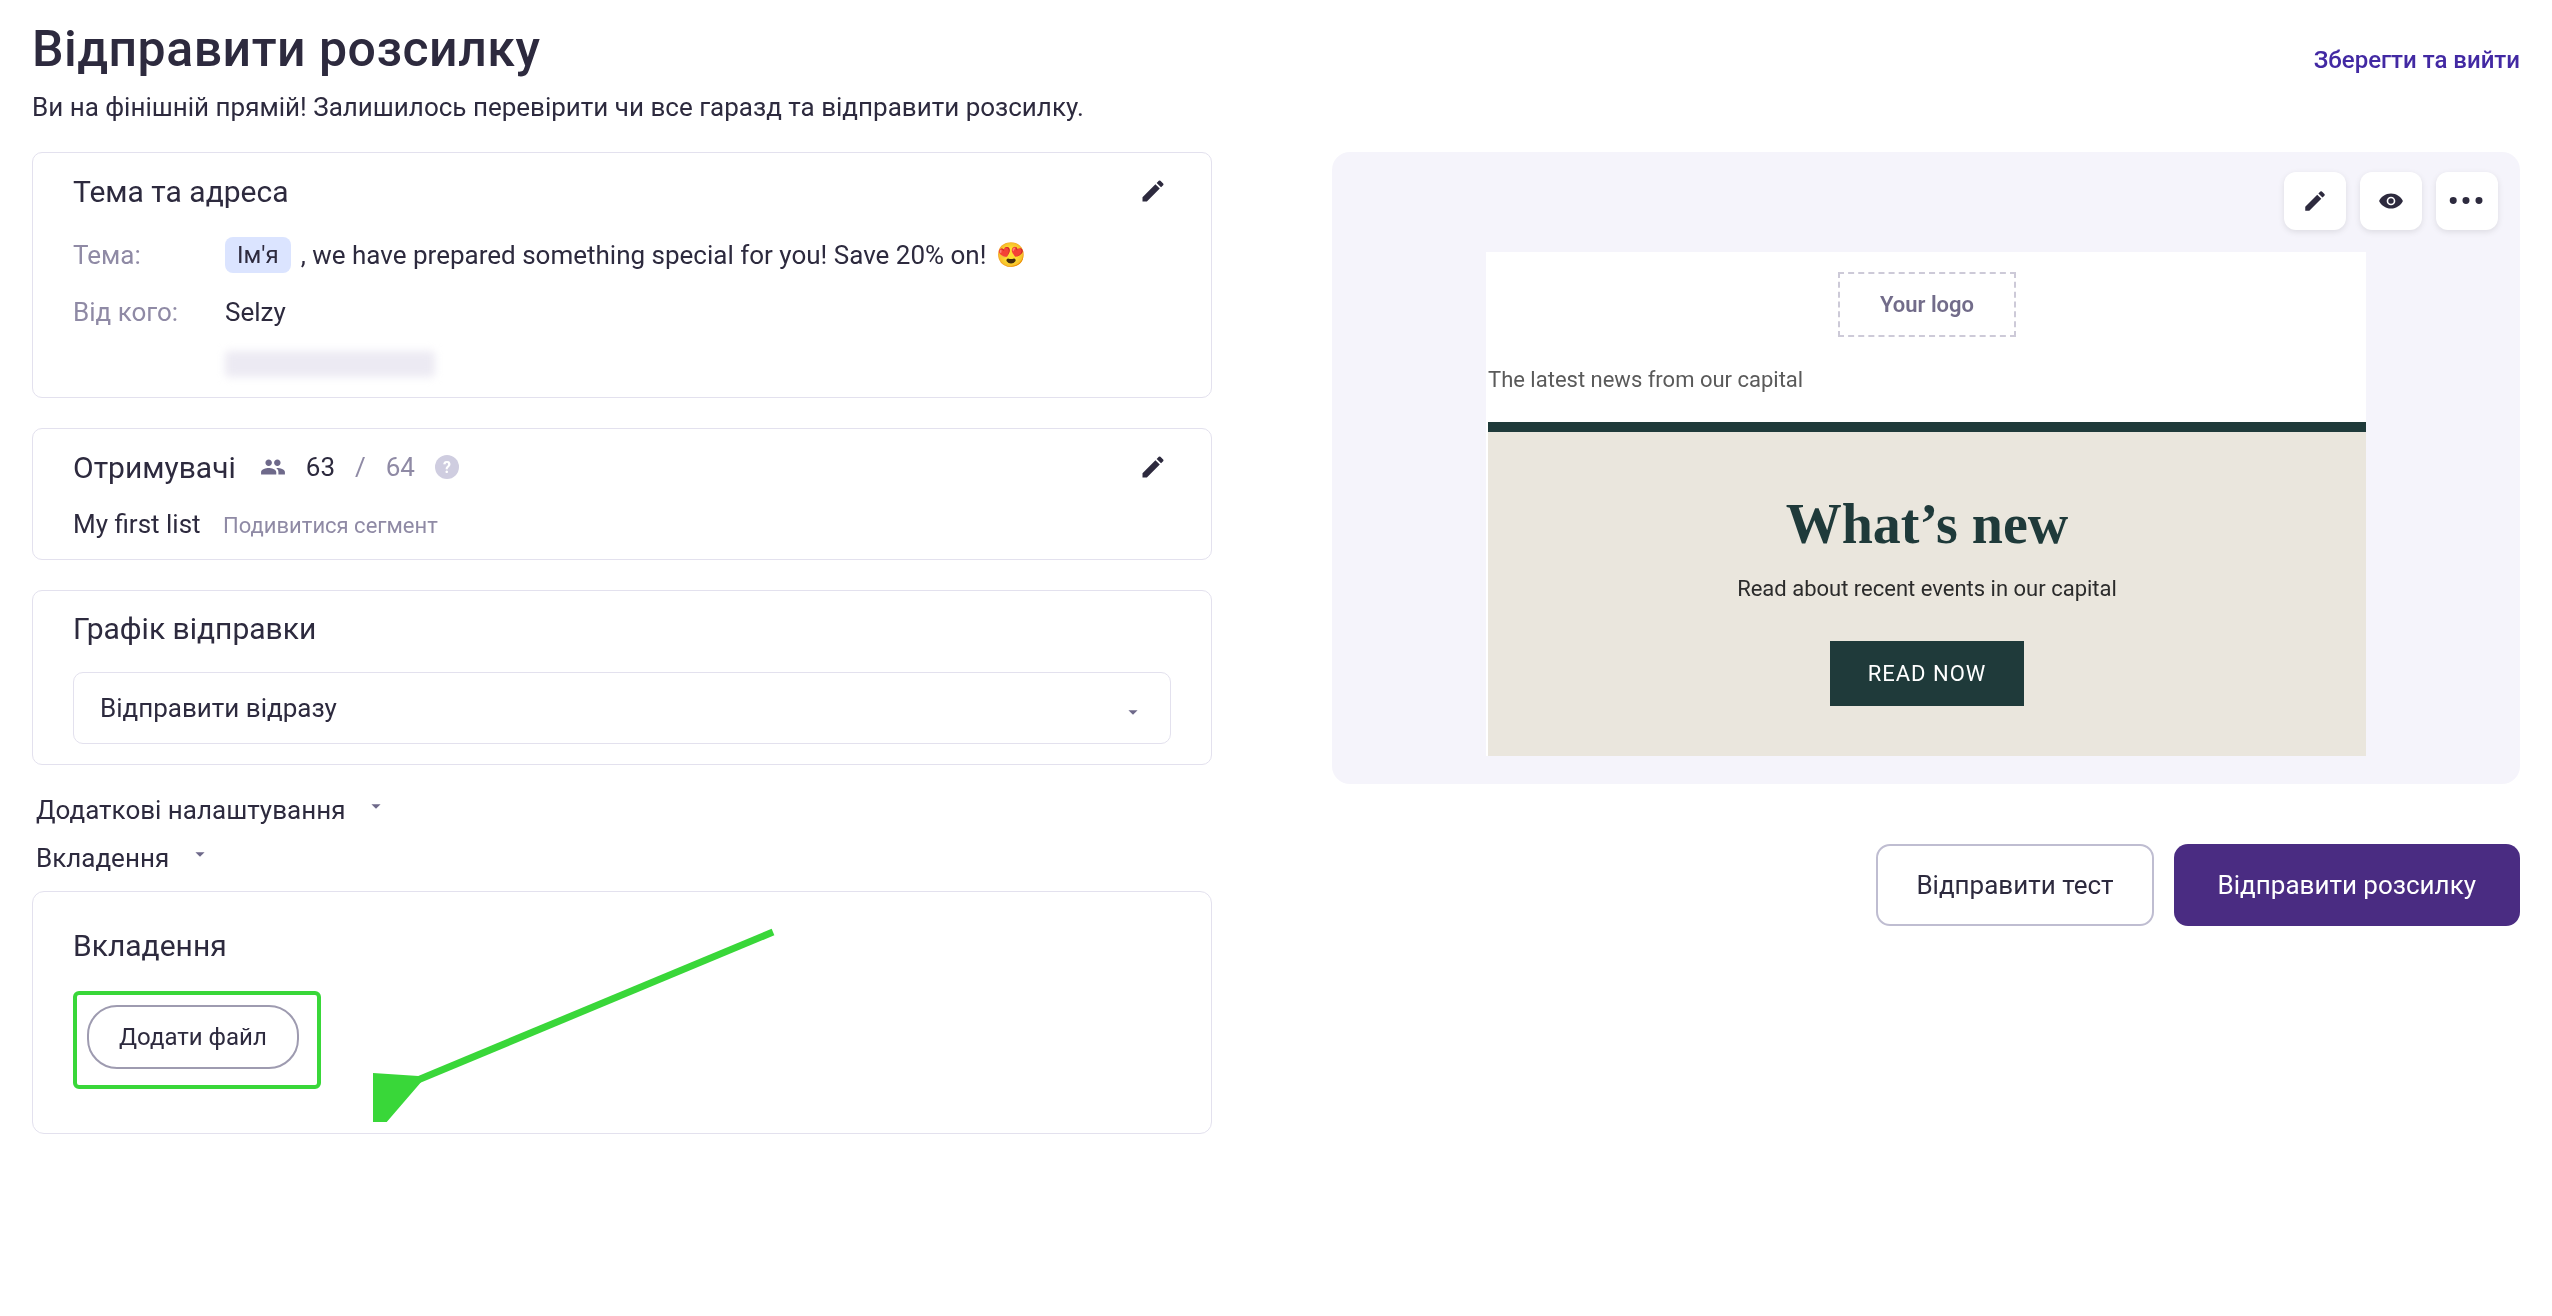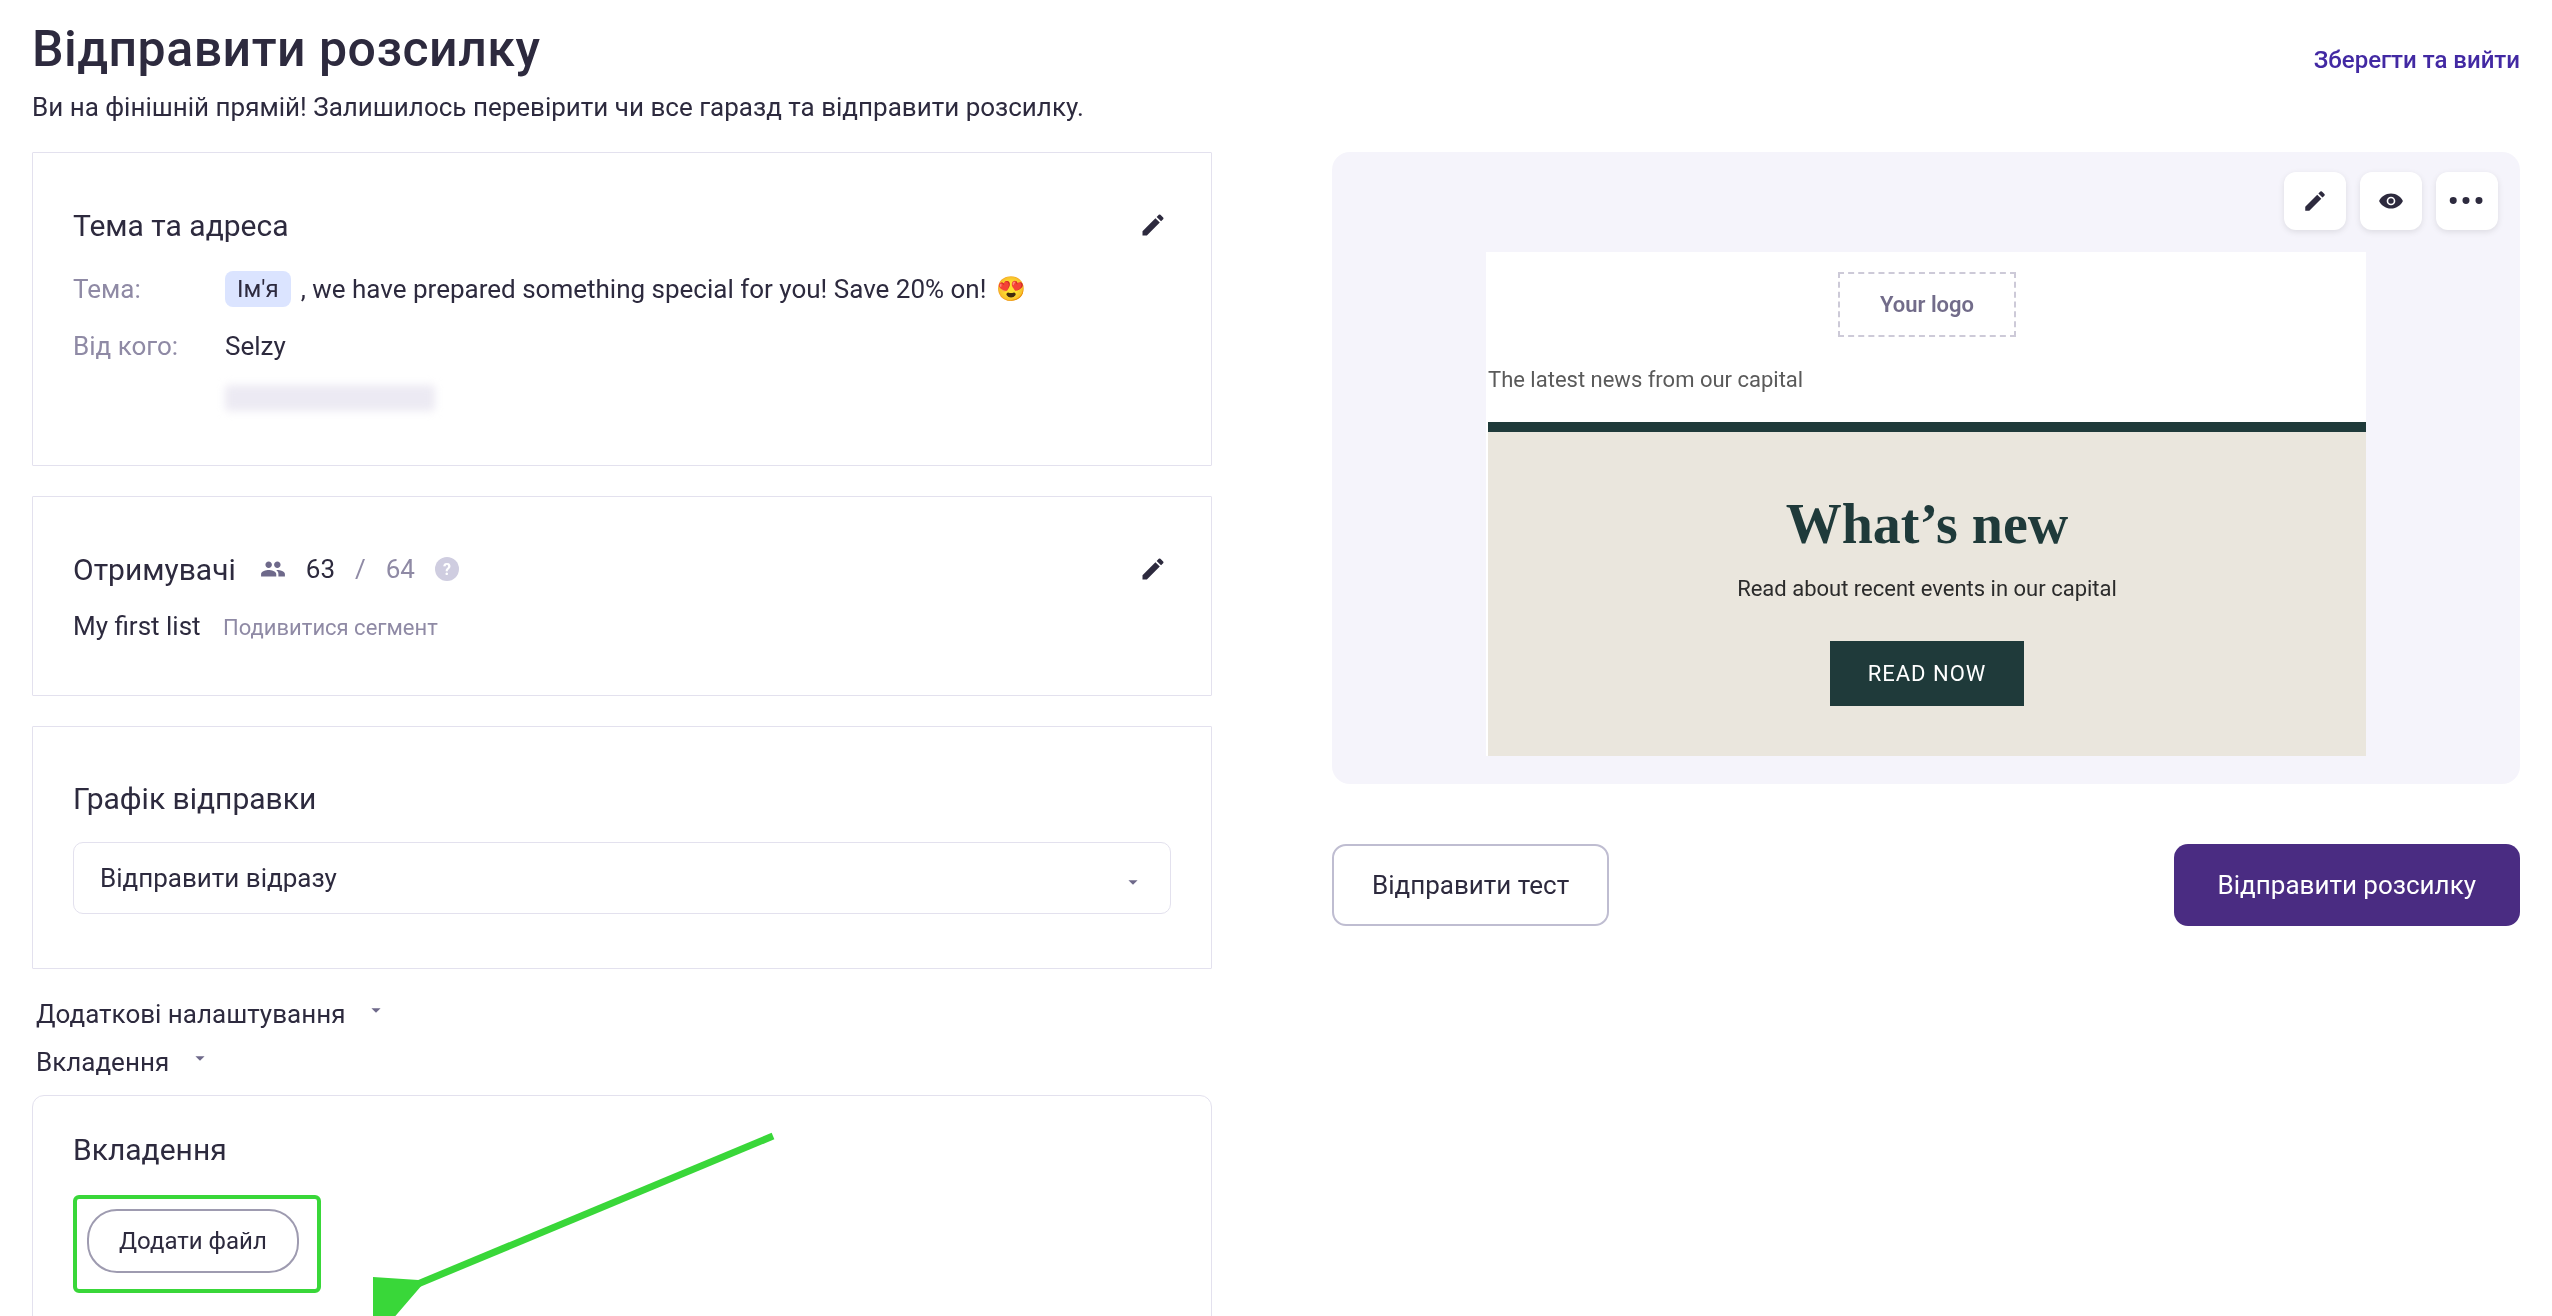--- a/index.html
+++ b/index.html
@@ -16,21 +16,21 @@
   html,body{margin:0;padding:0;background:#fff;color:var(--text);}
   .page{width:2552px;height:1316px;position:relative;padding:20px 32px 0 32px;}
   .header-row{display:flex;justify-content:space-between;align-items:flex-end;margin-bottom:10px;}
   .page-title{font-size:50px;font-weight:500;letter-spacing:0.5px;margin:0 0 4px 0;}
   .save-exit{font-size:24px;font-weight:500;color:var(--link);cursor:pointer;padding-bottom:8px;}
   .subtitle{font-size:26px;color:var(--text);margin:0 0 30px 0;}
   .columns{display:flex;gap:120px;align-items:flex-start;}
   .left-col{width:1180px;}
   .right-col{flex:1;max-width:1190px;}
 
-  .card{border:1.5px solid var(--border);border-radius:1px;padding:54px 40px;margin-bottom:30px;background:#fff;}
+  .card{border:1.5px solid var(--border);border-radius:10px;padding:20px 40px;margin-bottom:30px;background:#fff;}
   .card-head{display:flex;justify-content:space-between;align-items:center;margin-bottom:28px;}
   .card-title{font-size:30px;font-weight:400;}
   .recip-title-group{display:flex;align-items:center;gap:24px;}
   .recip-count{display:flex;align-items:center;gap:20px;font-size:26px;color:var(--text);}
   .recip-count .sep{color:var(--muted);}
   .recip-count .total{color:var(--muted);}
   .help-circle{width:24px;height:24px;border-radius:50%;background:#cfcde0;color:#fff;font-size:16px;font-weight:700;display:flex;align-items:center;justify-content:center;cursor:pointer;}
   .edit-btn{width:36px;height:36px;display:flex;align-items:center;justify-content:center;cursor:pointer;color:#2d2a3e;}
   .edit-btn svg{width:28px;height:28px;}
 
@@ -64,21 +64,21 @@
 
   .email-frame{background:#fff;margin:72px auto 0 auto;width:880px;padding:20px 0 0 2px;}
   .logo-slot{border:2px dashed #cdcad8;width:178px;margin:0 auto;padding:18px 0;text-align:center;font-size:22px;font-weight:600;color:#726c8a;}
   .tagline{font-size:22px;color:#5a5a5a;margin:30px 0 30px 0;}
   .hero{background:#eae6dd;padding:0 0 50px 0;}
   .hero-bar{height:10px;background:#1f3a3a;margin-bottom:60px;}
   .hero-title{font-family:Georgia,'Times New Roman',serif;font-size:56px;font-weight:700;color:#1f3a3a;text-align:center;margin:0 0 20px 0;}
   .hero-sub{text-align:center;font-size:22px;color:#2b2b2b;margin-bottom:40px;}
   .hero-cta{display:block;margin:0 auto;background:#1f3a3a;color:#fff;border:none;font-size:22px;letter-spacing:1px;padding:20px 38px;cursor:pointer;}
 
-  .action-row{display:flex;justify-content:space-between;gap:28px;margin-top:60px;}
+  .action-row{display:flex;justify-content:flex-end;gap:20px;margin-top:60px;}
   .btn-outline{border:2px solid #bfbdd1;background:#fff;border-radius:14px;padding:24px 38px;font-size:26px;color:var(--text);cursor:pointer;}
   .btn-primary{background:var(--primary);color:#fff;border:none;border-radius:14px;padding:24px 44px;font-size:26px;cursor:pointer;}
 
   .arrow-svg{position:absolute;pointer-events:none;}
   .people-ico{width:26px;height:26px;}
 </style>
 </head>
 <body>
 
 <div class="page">

